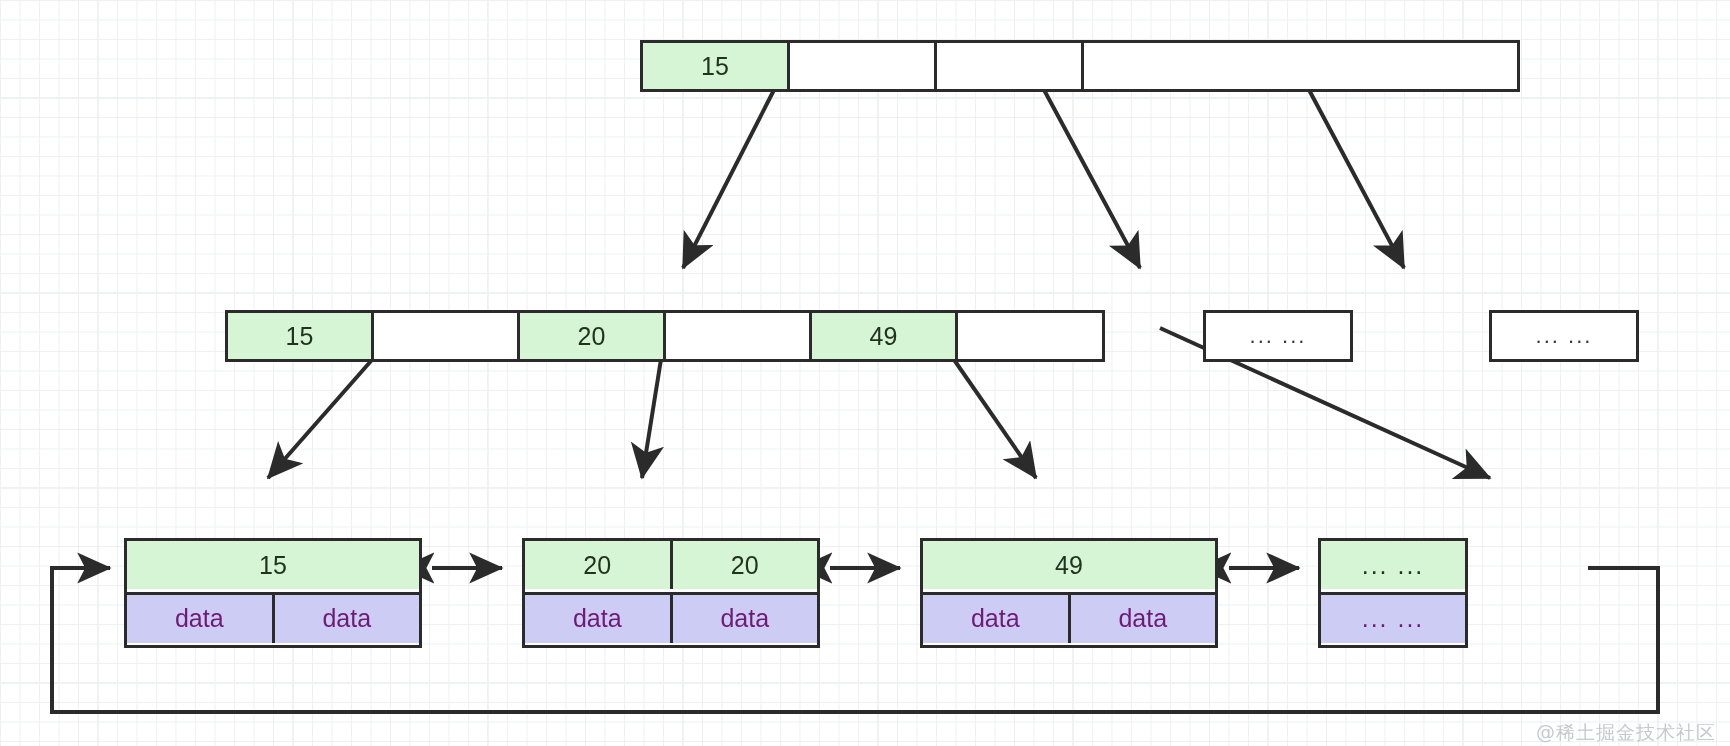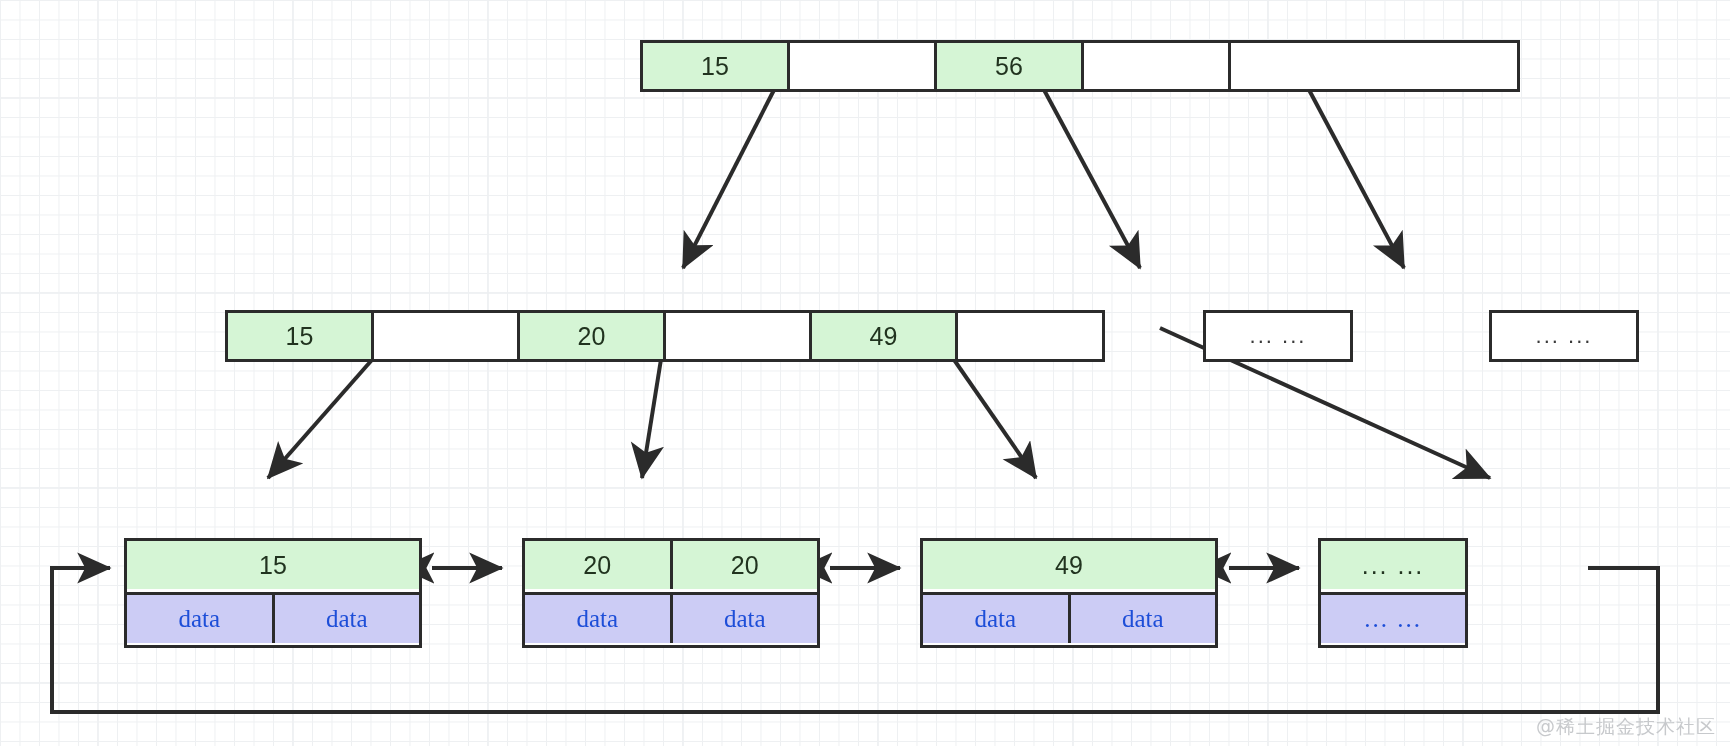--- a/index.html
+++ b/index.html
@@ -74,39 +74,39 @@
     flex: 1 1 0;
     display: flex;
     align-items: center;
     justify-content: center;
     font-size: 25px;
     border-right: 3px solid #2b2b2b;
     white-space: nowrap;
   }
   .leaf-cell:last-child { border-right: none; }
   .leaf-row.keys .leaf-cell { background: #d5f5d5; color: #21331f; height: 48px; }
-  .leaf-row.data .leaf-cell { background: #ccccf5; color: #1d4ed8; height: 48px; font-family: Liberation Serif, serif; }
+  .leaf-row.data .leaf-cell { background: #ccccf5; color: #701a75; height: 48px; }
 
   .ellipsis-node {
     position: absolute;
     box-sizing: border-box;
     border: 3px solid #2b2b2b;
     background: #ffffff;
     display: flex;
     align-items: center;
     justify-content: center;
     font-size: 22px;
     color: #3a3a3a;
     letter-spacing: 2px;
   }
 
   .watermark {
     position: absolute;
     right: 14px;
-    bottom: 6px;
+    bottom: 0;
     font-size: 19px;
     color: #c7c9cc;
     letter-spacing: 1px;
     font-family: "DejaVu Sans", sans-serif;
     white-space: nowrap;
   }
 </style>
 </head>
 <body>
 
@@ -142,21 +142,20 @@
     <line x1="432" y1="568" x2="502" y2="568" stroke="#2b2b2b" stroke-width="4" marker-start="url(#ah-start)" marker-end="url(#ah-s)"></line>
     <line x1="830" y1="568" x2="900" y2="568" stroke="#2b2b2b" stroke-width="4" marker-start="url(#ah-start)" marker-end="url(#ah-s)"></line>
     <line x1="1229" y1="568" x2="1299" y2="568" stroke="#2b2b2b" stroke-width="4" marker-start="url(#ah-start)" marker-end="url(#ah-s)"></line>
 
     <path d="M 1588,568 L 1658,568 L 1658,712 L 52,712 L 52,568 L 110,568" stroke="#2b2b2b" stroke-width="4" fill="none" marker-end="url(#ah-s)"></path>
   </svg>
 
   <div class="node" style="left:640px; top:40px; width:880px; height:52px;">
     <div class="cell key" style="width:147px;">15</div>
     <div class="cell empty" style="width:147px;"></div>
-    <div class="cell key" style="width:147px;">56</div>
     <div class="cell empty" style="width:147px;"></div>
     <div class="cell empty" style="width:145px;"></div>
   </div>
 
   <div class="node" style="left:225px; top:310px; width:880px; height:52px;">
     <div class="cell key" style="width:147px;">15</div>
     <div class="cell empty" style="width:147px;"></div>
     <div class="cell key" style="width:147px;">20</div>
     <div class="cell empty" style="width:147px;"></div>
     <div class="cell key" style="width:147px;">49</div>

